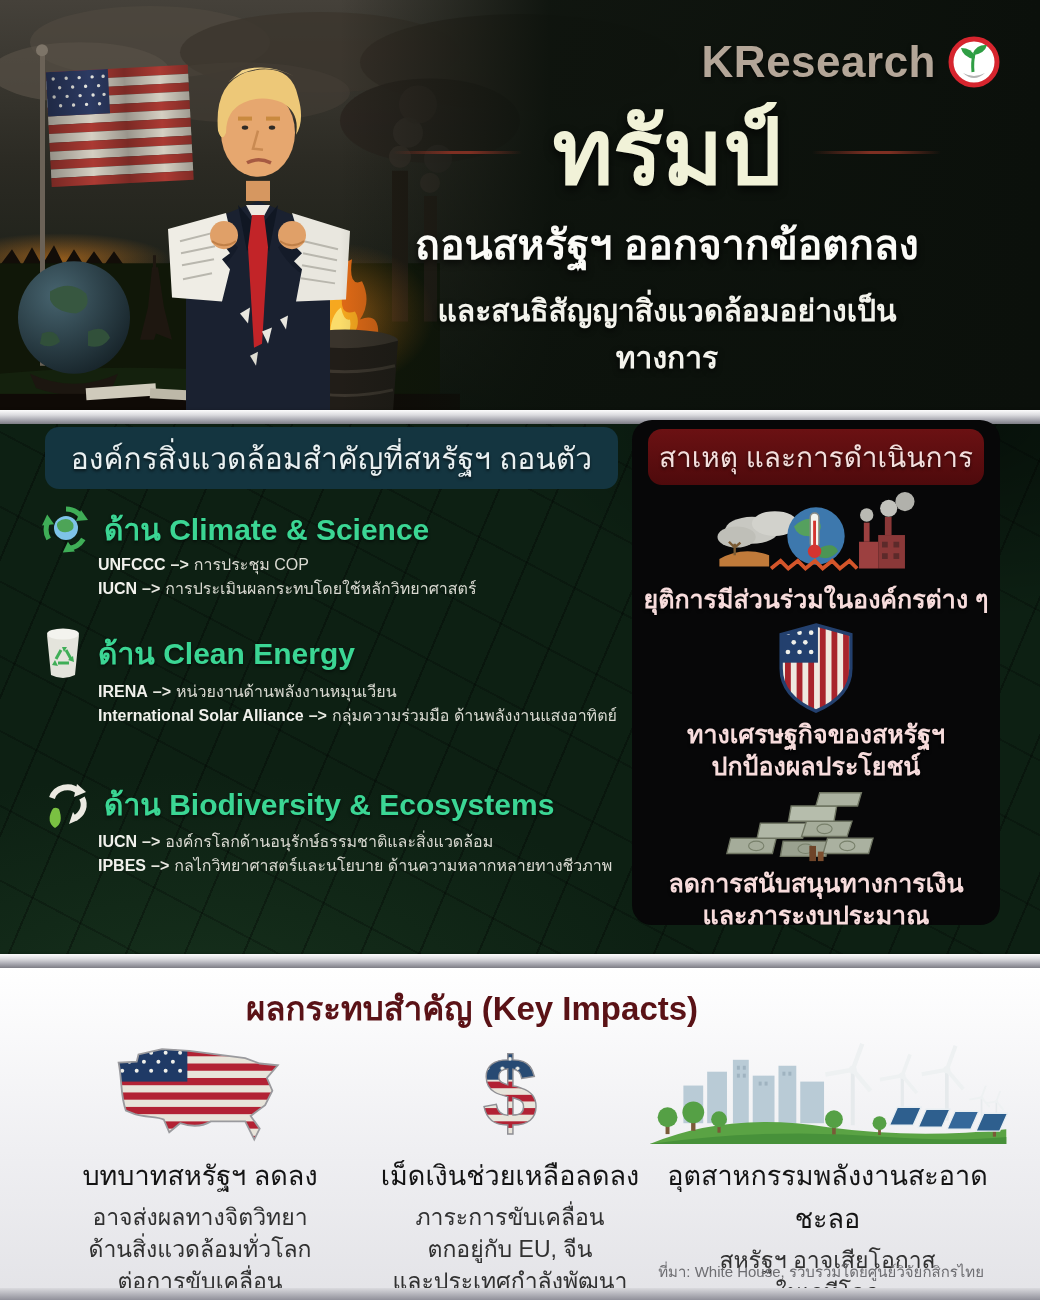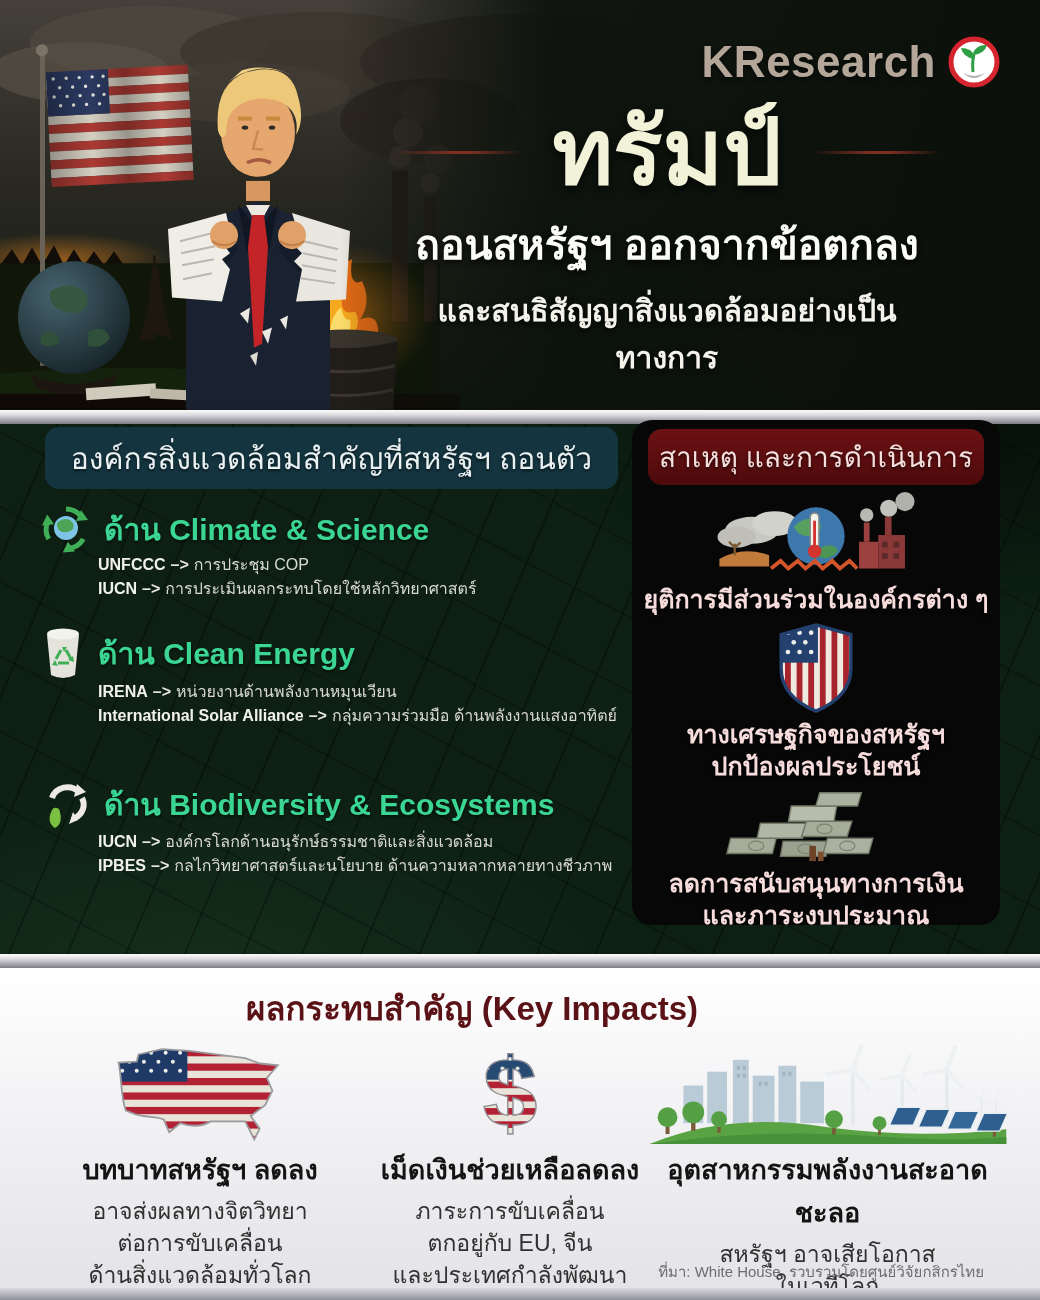--- a/index.html
+++ b/index.html
@@ -53,21 +53,21 @@
   .rcap{flex:0 0 auto;font-size:25px;font-weight:bold;color:#f7dcdc;text-align:center;line-height:1.3;
     text-shadow:0 2px 3px rgba(0,0,0,.7);}
   
   .impacts-bg{position:absolute;left:0;top:968px;width:1040px;height:332px;
     background:linear-gradient(180deg,#ffffff 0%,#efeff2 55%,#e3e3e7 100%);}
   .imp-header{position:absolute;left:0;top:982px;width:944px;text-align:center;
     font-size:33px;font-weight:bold;color:#5a1216;}
   .imp{position:absolute;top:1038px;text-align:center;}
   .i1{left:45px;width:310px;} .i2{left:355px;width:310px;} .i3{left:640px;width:375px;}
   .icon-box{height:106px;display:flex;align-items:flex-end;justify-content:center;}
-  .imp-title{margin-top:4px;font-size:27px;font-weight:bold;color:#141414;}
+  .imp-title{margin-top:10px;font-size:27px;font-weight:normal;color:#141414;}
   .imp-lines{margin-top:4px;font-size:23px;color:#313131;line-height:1.4;}
   .source{position:absolute;right:56px;top:1260px;font-size:15px;color:#6e6e72;}
   .bottom-strip{position:absolute;left:0;top:1288px;width:1040px;height:12px;
     background:linear-gradient(180deg,#dadade,#90909a);}
 </style>
 </head>
 <body>
 
 <div id="stage">
 
@@ -460,22 +460,22 @@
               <circle cx="62" cy="34" r="2.2"></circle>
               <circle cx="78" cy="34" r="2.2"></circle>
           </g>
         </g>
         <path d="M10,25 C14,45 12,62 18,78 L28,82 C40,86 52,84 60,88 L66,102 L78,92 C90,96 102,96 112,90 L132,90 L150,90 L160,110 L166,98 L156,84 L172,72 L180,56 L174,42 L186,28 L166,26 L150,20 L118,16 L88,12 L58,10 L32,16 L30,24 Z" fill="none" stroke="#9a9a9e" stroke-width="2"></path>
       </svg>
     </div>
     <div class="imp-title">บทบาทสหรัฐฯ ลดลง</div>
     <div class="imp-lines">
       <div>อาจส่งผลทางจิตวิทยา</div>
+      <div>ด้านสิ่งแวดล้อมทั่วโลก</div>
       <div>ต่อการขับเคลื่อน</div>
-      <div>ด้านสิ่งแวดล้อมทั่วโลก</div>
     </div>
   </div>
 
   <div class="imp i2">
     <div class="icon-box">
       <svg width="72" height="104" viewBox="0 0 72 110">
         <defs>
           <pattern id="dpat" width="72" height="110" patternUnits="userSpaceOnUse">
             <rect width="72" height="110" fill="#e8e4da"></rect>
             <rect x="0" y="44" width="72" height="7" fill="#b22234"></rect>

